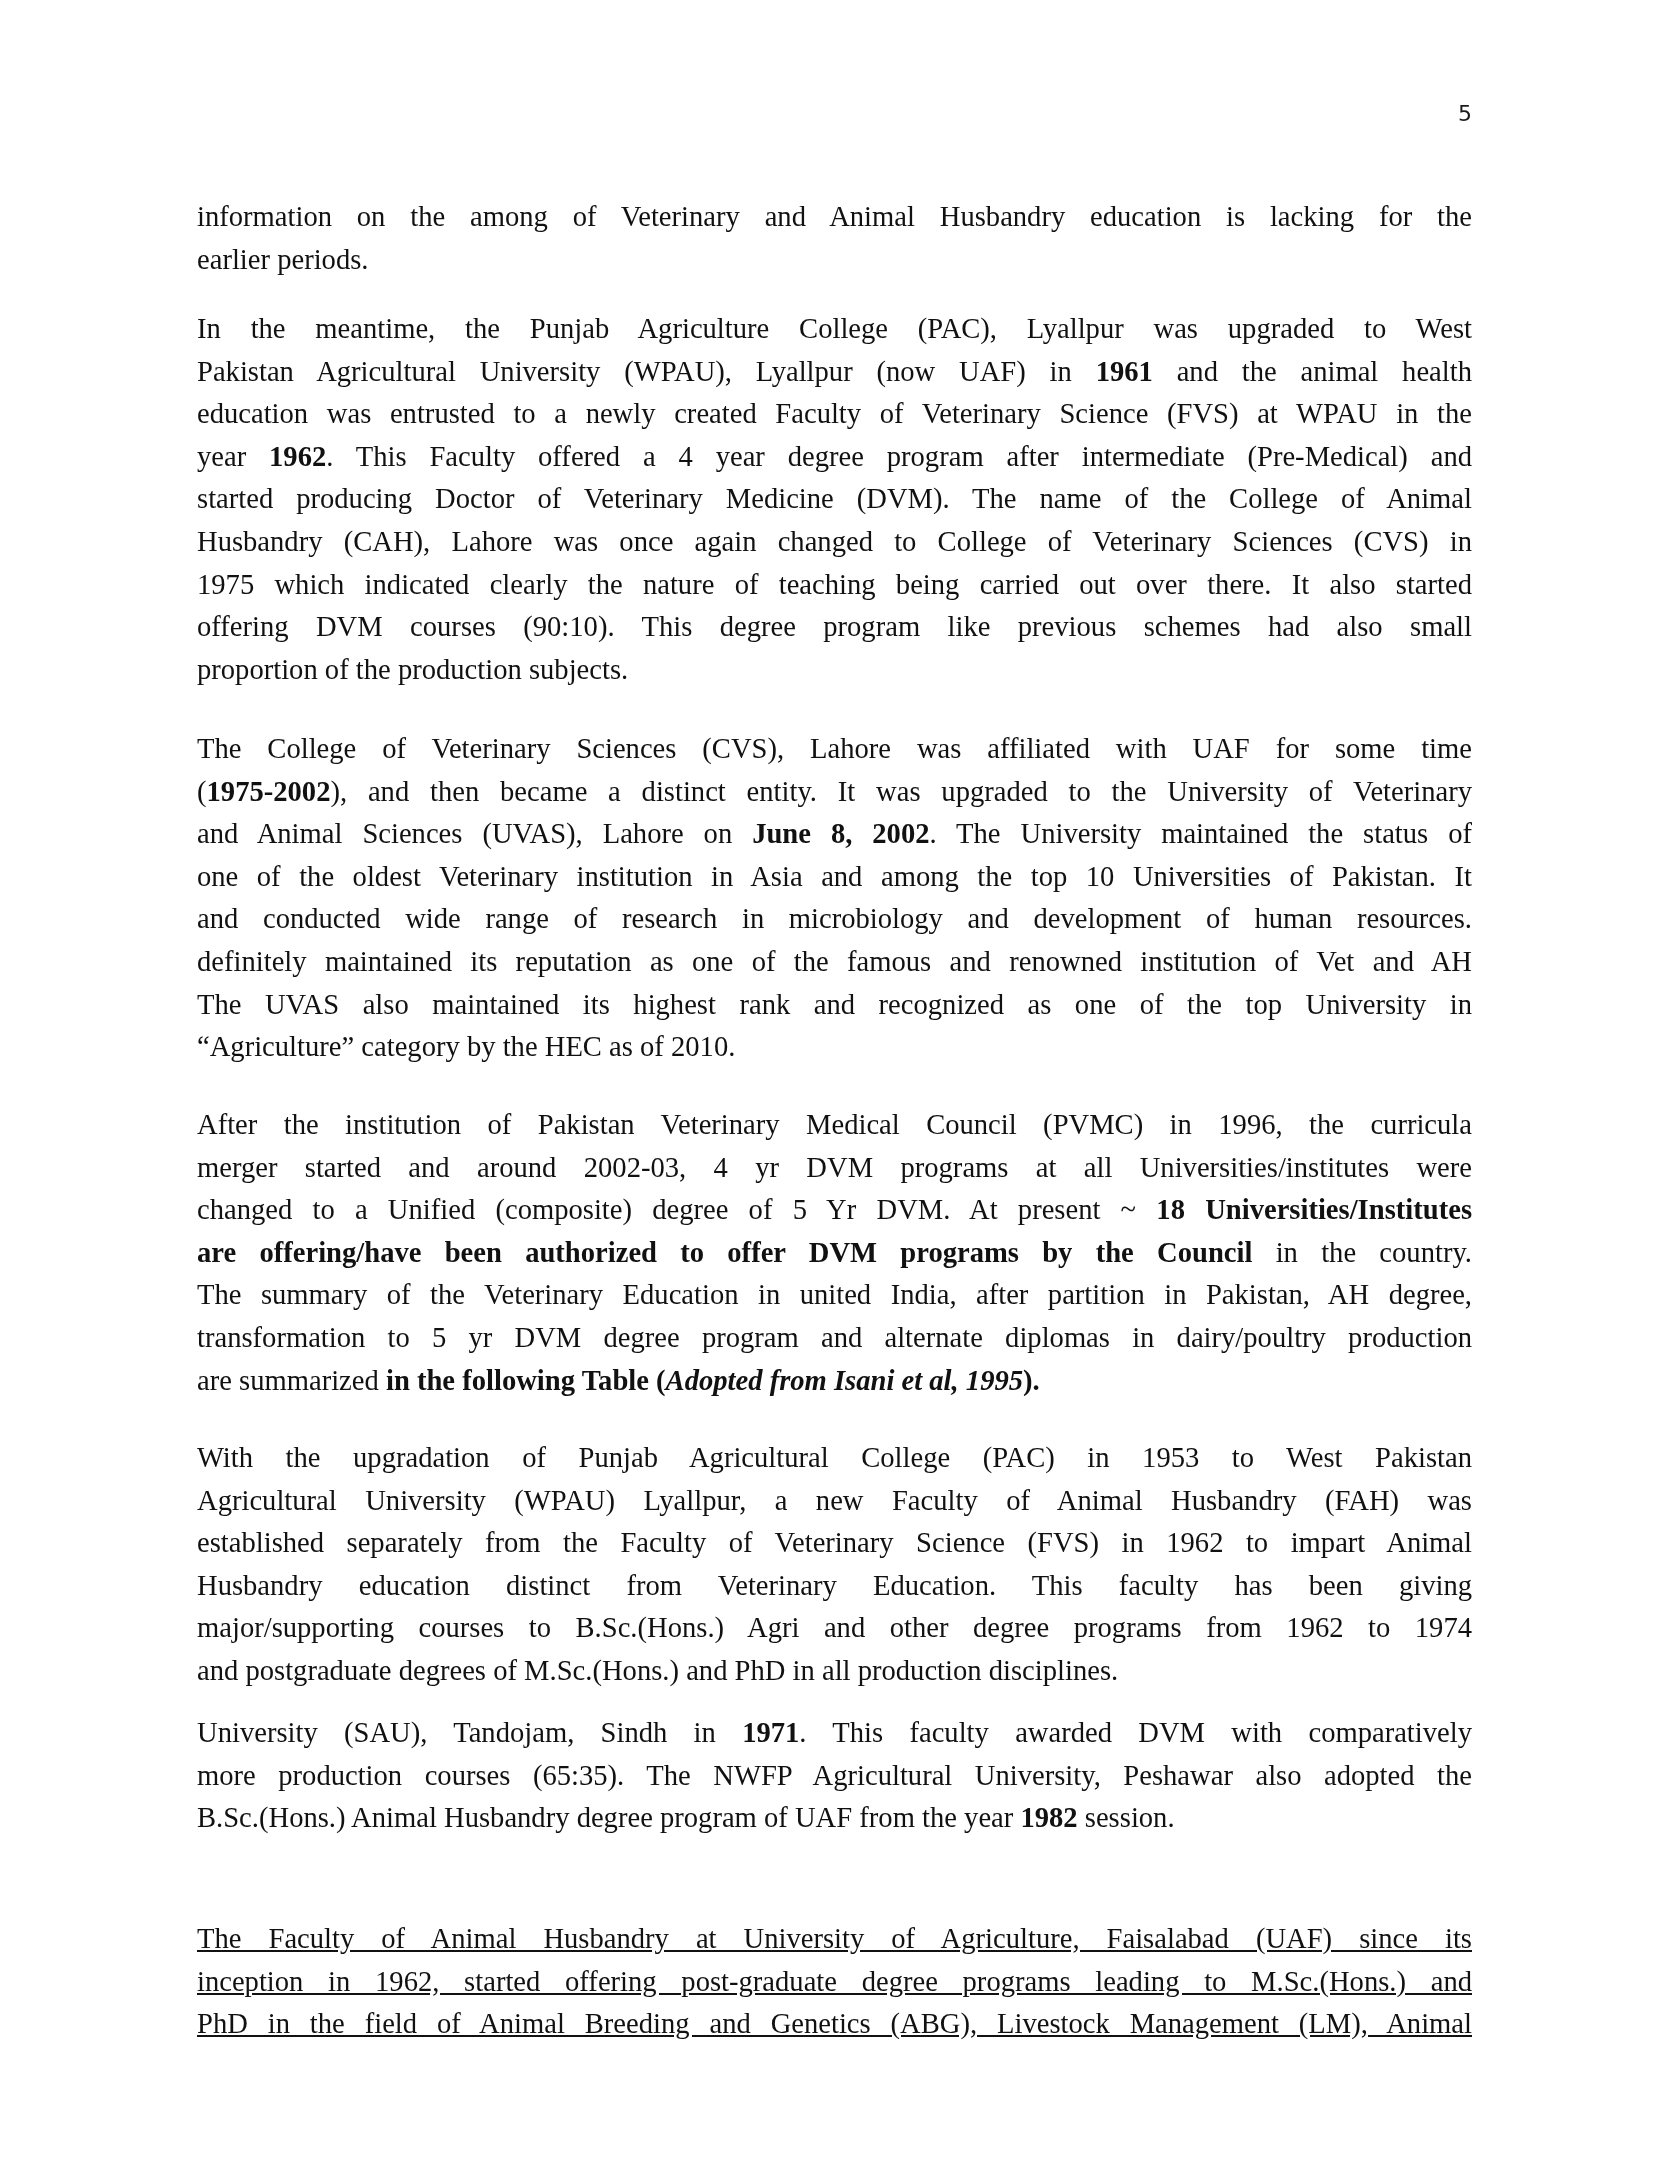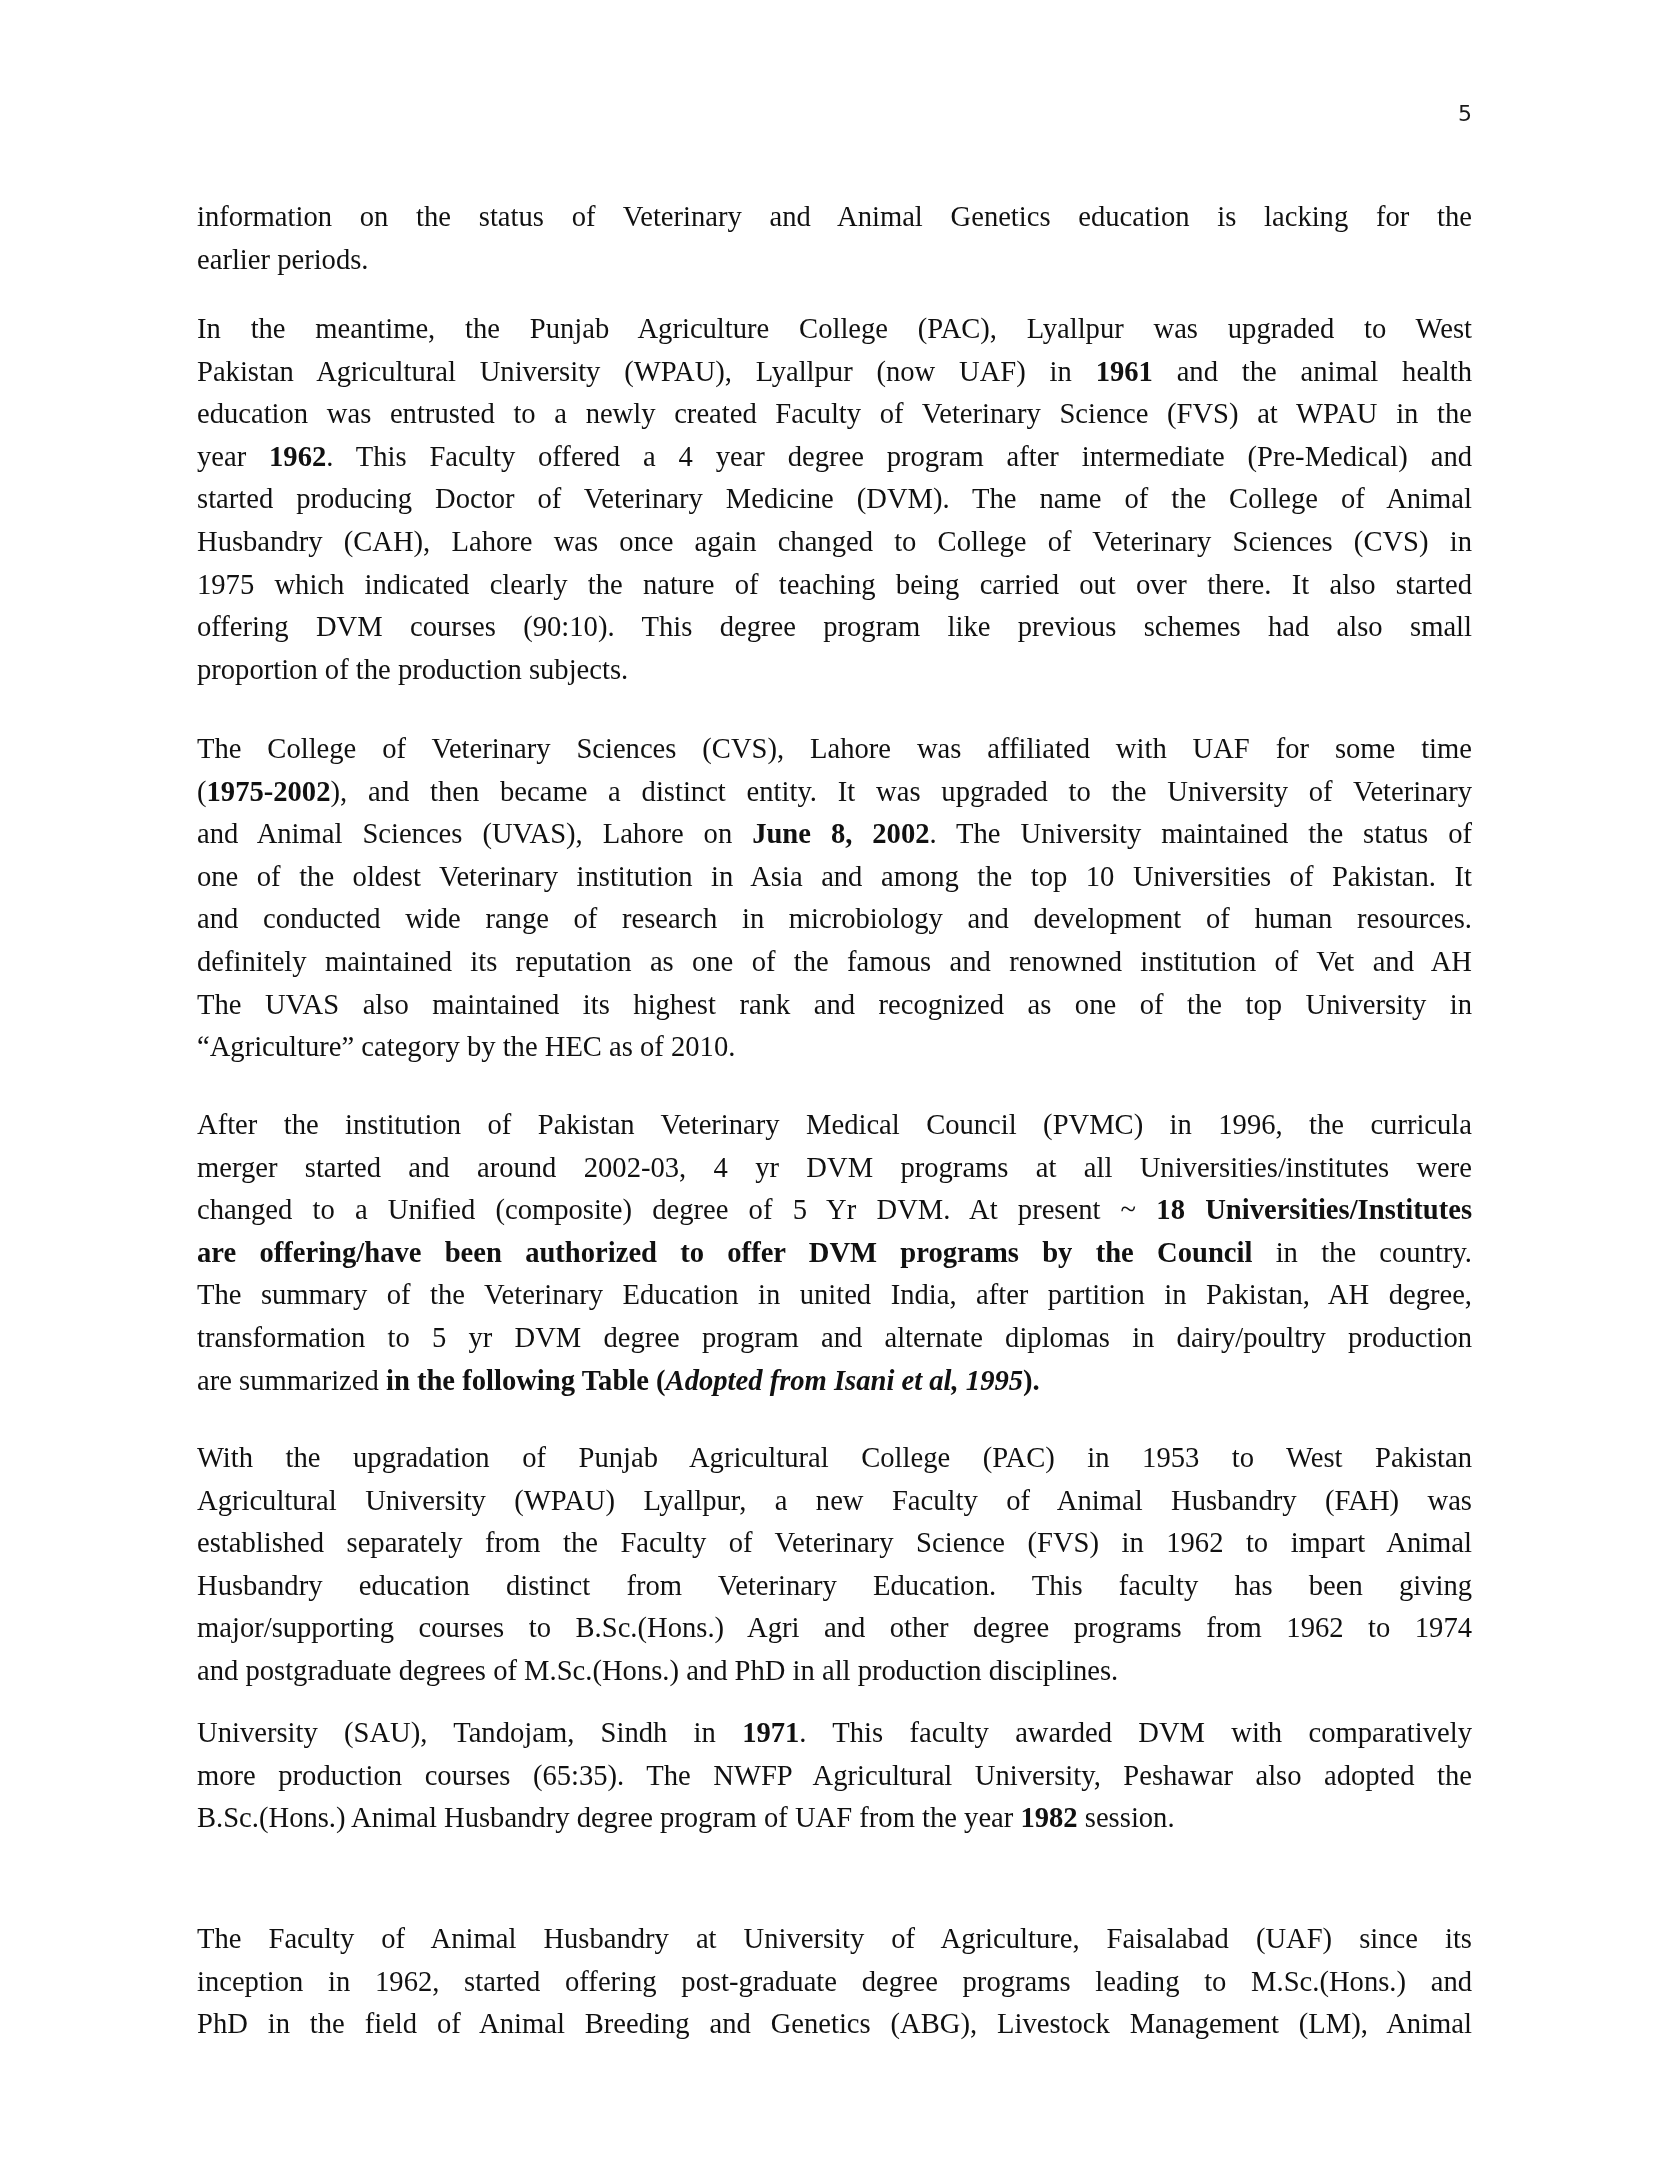--- a/index.html
+++ b/index.html
@@ -53,21 +53,21 @@
   .b { font-weight: bold; }
   .i { font-style: italic; }
 </style>
 </head>
 <body>
 
 <div class="page-number">5</div>
 
 <div class="body-text" id="doc-body">
     <div class="para" style="top: 196px;">
-      <span class="line"><span>information on the status of Veterinary and Animal Genetics education is lacking for the</span></span>
+      <span class="line"><span>information on the among of Veterinary and Animal Husbandry education is lacking for the</span></span>
       <span class="line last"><span>earlier periods.</span></span>
     </div>
     <div class="para" style="top: 308px;">
       <span class="line"><span>In the meantime, the Punjab Agriculture College (PAC), Lyallpur was upgraded to West</span></span>
       <span class="line"><span>Pakistan Agricultural University (WPAU), Lyallpur (now UAF) in </span><span class="b">1961</span><span> and the animal health</span></span>
       <span class="line"><span>education was entrusted to a newly created Faculty of Veterinary Science (FVS) at WPAU in the</span></span>
       <span class="line"><span>year </span><span class="b">1962</span><span>. This Faculty offered a 4 year degree program after intermediate (Pre-Medical) and</span></span>
       <span class="line"><span>started producing Doctor of Veterinary Medicine (DVM). The name of the College of Animal</span></span>
       <span class="line"><span>Husbandry (CAH), Lahore was once again changed to College of Veterinary Sciences (CVS) in</span></span>
       <span class="line"><span>1975 which indicated clearly the nature of teaching being carried out over there. It also started</span></span>
@@ -99,18 +99,18 @@
       <span class="line"><span>established separately from the Faculty of Veterinary Science (FVS) in 1962 to impart Animal</span></span>
       <span class="line"><span>Husbandry education distinct from Veterinary Education. This faculty has been giving</span></span>
       <span class="line"><span>major/supporting courses to B.Sc.(Hons.) Agri and other degree programs from 1962 to 1974</span></span>
       <span class="line last"><span>and postgraduate degrees of M.Sc.(Hons.) and PhD in all production disciplines.</span></span>
     </div>
     <div class="para" style="top: 1712px;">
       <span class="line"><span>University (SAU), Tandojam, Sindh in </span><span class="b">1971</span><span>. This faculty awarded DVM with comparatively</span></span>
       <span class="line"><span>more production courses (65:35). The NWFP Agricultural University, Peshawar also adopted the</span></span>
       <span class="line last"><span>B.Sc.(Hons.) Animal Husbandry degree program of UAF from the year </span><span class="b">1982</span><span> session.</span></span>
     </div>
-    <div class="para" style="top: 1918px;">
+    <div class="para" style="top: 1918px; text-decoration: underline;">
       <span class="line"><span>The Faculty of Animal Husbandry at University of Agriculture, Faisalabad (UAF) since its</span></span>
       <span class="line"><span>inception in 1962, started offering post-graduate degree programs leading to M.Sc.(Hons.) and</span></span>
       <span class="line"><span>PhD in the field of Animal Breeding and Genetics (ABG), Livestock Management (LM), Animal</span></span>
     </div>
   </div>
 
 </body></html>

